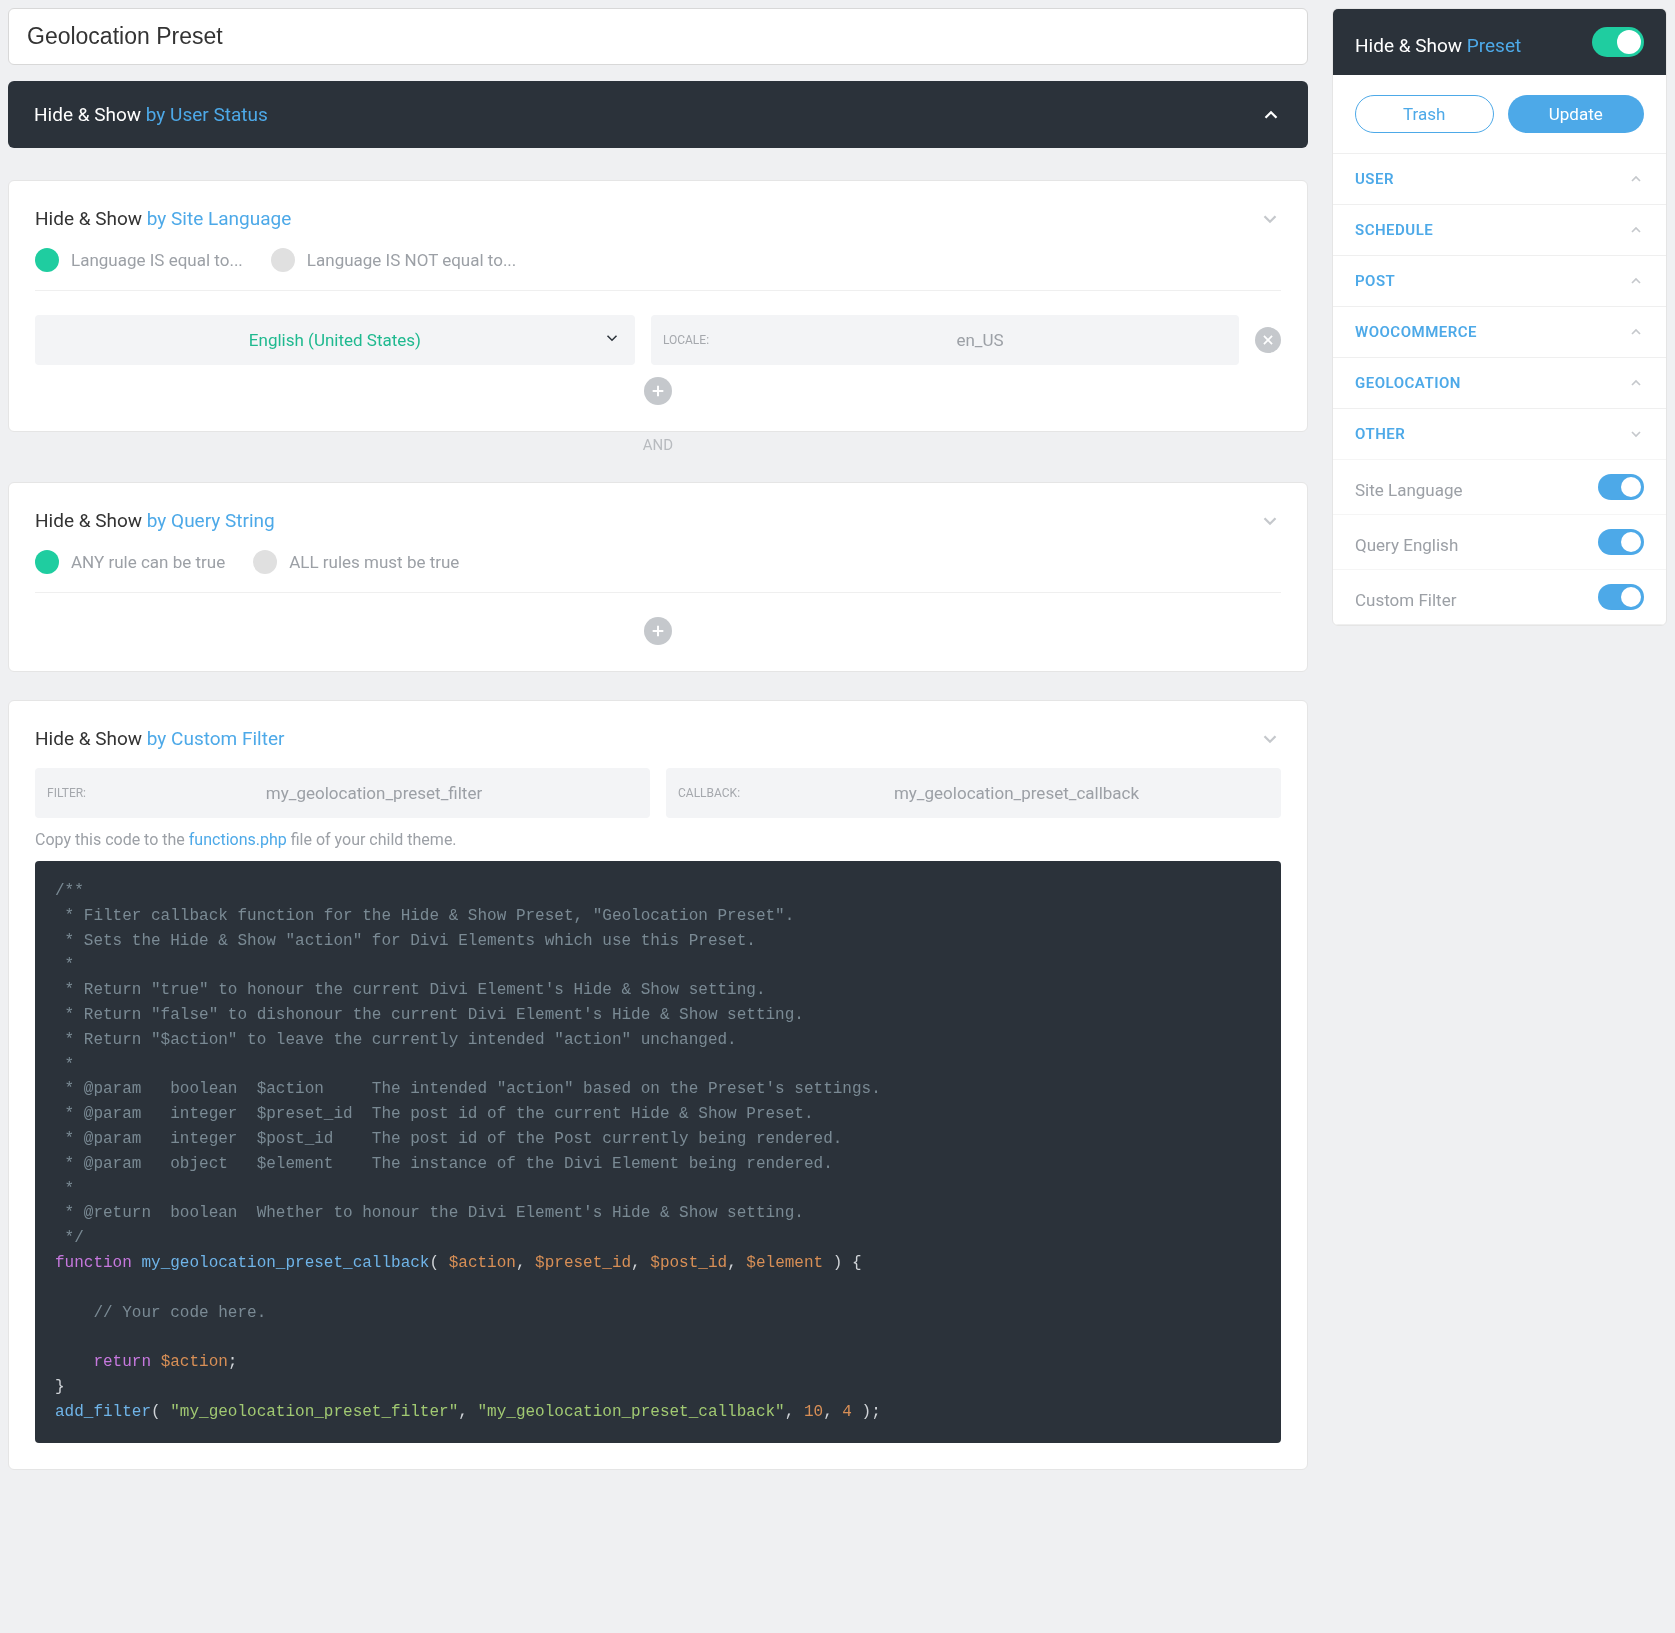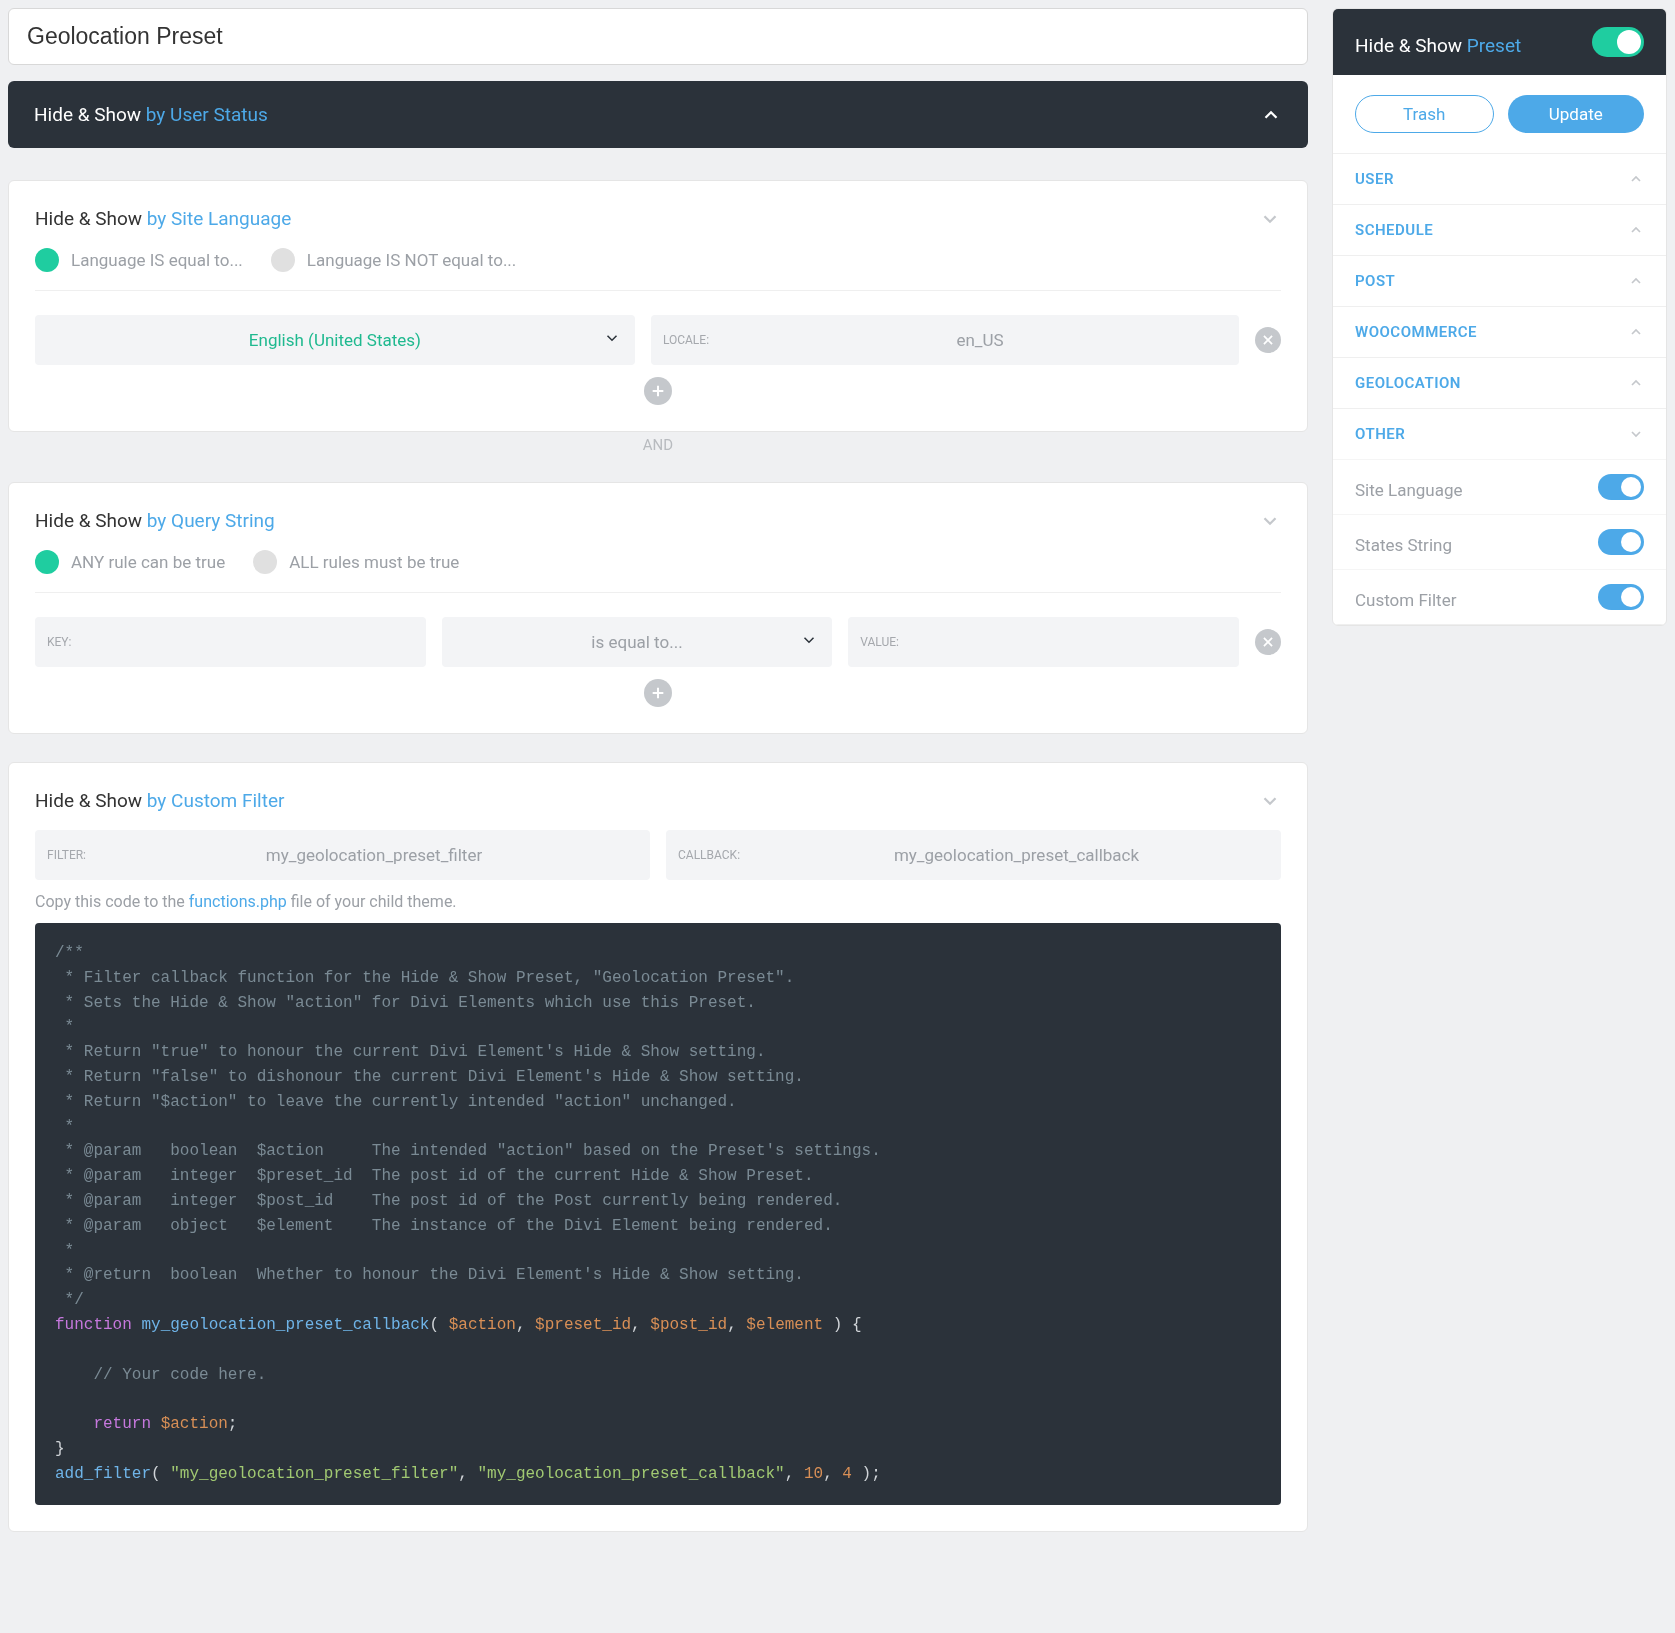--- a/index.html
+++ b/index.html
@@ -152,42 +152,20 @@
             </svg></div>
       </div>
       <div class="radio-row">
         <div class="radio-item">
             <div class="radio-circle active"></div>
             <span class="radio-label">ANY rule can be true</span>
           </div>
         <div class="radio-item">
             <div class="radio-circle"></div>
             <span class="radio-label">ALL rules must be true</span>
-          </div>
-      </div>
-      <div class="row-inputs">
-        <div class="field" style="flex:1">
-          <span class="field-label">KEY:</span>
-          <input class="field-input" type="text" style="">
-        </div>
-        <div class="field" style="flex:1">
-          <div class="field-center">is equal to...</div>
-          <div class="dd"><svg viewBox="0 0 24 24">
-                <polyline points="6 9 12 15 18 9"></polyline>
-              </svg></div>
-        </div>
-        <div class="field" style="flex:1">
-          <span class="field-label">VALUE:</span>
-          <input class="field-input" type="text" style="">
-        </div>
-        <div class="close-btn">
-            <svg viewBox="0 0 24 24">
-              <line x1="5" y1="5" x2="19" y2="19"></line>
-              <line x1="19" y1="5" x2="5" y2="19"></line>
-            </svg>
           </div>
       </div>
       <div class="add-btn">
           <svg viewBox="0 0 24 24">
             <line x1="12" y1="4" x2="12" y2="20"></line>
             <line x1="4" y1="12" x2="20" y2="12"></line>
           </svg>
         </div>
     </div>
 
@@ -294,21 +272,21 @@
                 <polyline points="6 9 12 15 18 9"></polyline>
               </svg></div>
           </div>
         <div class="side-item">
           <span class="side-item-label">Site Language</span>
           <div class="toggle blue">
               <div class="knob"></div>
             </div>
         </div>
         <div class="side-item">
-          <span class="side-item-label">States String</span>
+          <span class="side-item-label">Query English</span>
           <div class="toggle blue">
               <div class="knob"></div>
             </div>
         </div>
         <div class="side-item">
           <span class="side-item-label">Custom Filter</span>
           <div class="toggle blue">
               <div class="knob"></div>
             </div>
         </div>

